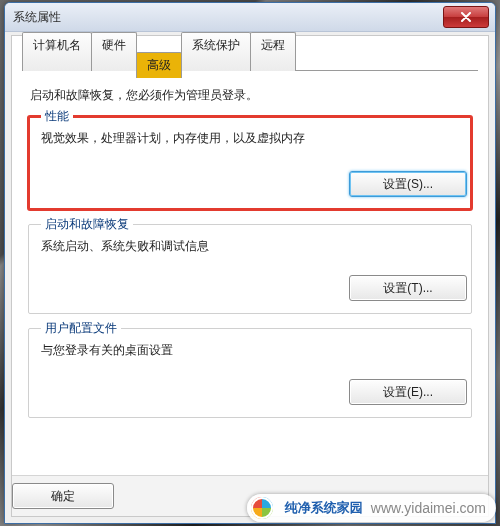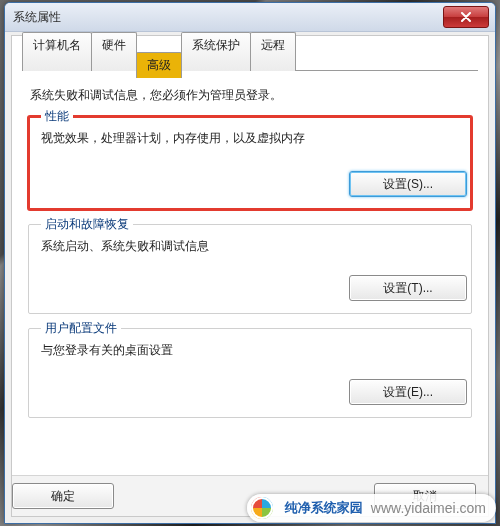--- a/index.html
+++ b/index.html
@@ -53,21 +53,21 @@
         <div class="tab">计算机名</div>
         <div class="tab">硬件</div>
         <div class="tab active">高级</div>
         <div class="tab">系统保护</div>
         <div class="tab">远程</div>
       </div>
       <div class="tabline"></div>
 
       <div class="page">
 
-        <div class="intro">系统失败和调试信息，您必须作为管理员登录。</div>
+        <div class="intro">启动和故障恢复，您必须作为管理员登录。</div>
 
         <div class="group hlt">
           <span class="g-title">性能</span>
           <div class="g-desc">视觉效果，处理器计划，内存使用，以及虚拟内存</div>
           <div class="g-row">
             <div class="btn focus">设置(S)...</div>
           </div>
         </div>
 
         <div class="group">
@@ -84,21 +84,20 @@
           <div class="g-row">
             <div class="btn">设置(E)...</div>
           </div>
         </div>
 
 
       </div>
 
       <div class="footer">
         <div class="btn" style="min-width:80px">确定</div>
-        <div class="btn" style="min-width:80px">取消</div>
       </div>
 
     </div>
   </div>
 
   <div class="badge">
     <div class="logo"></div>
     <span class="badge-txt">纯净系统家园</span>
     <span class="badge-sub">www.yidaimei.com</span>
   </div>

